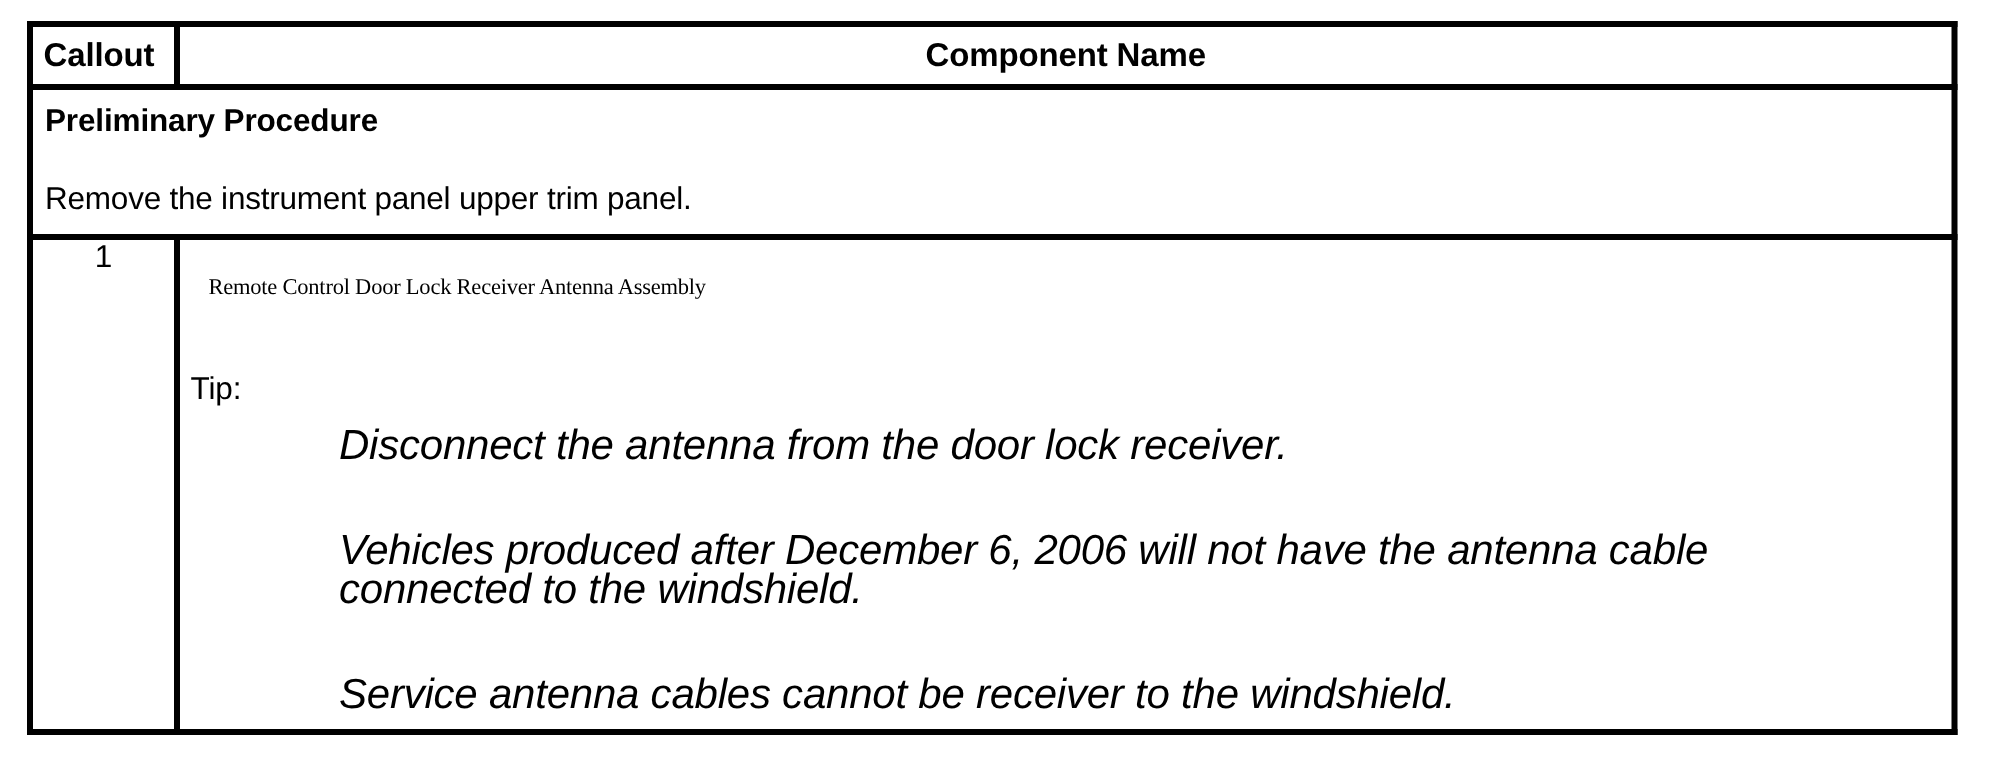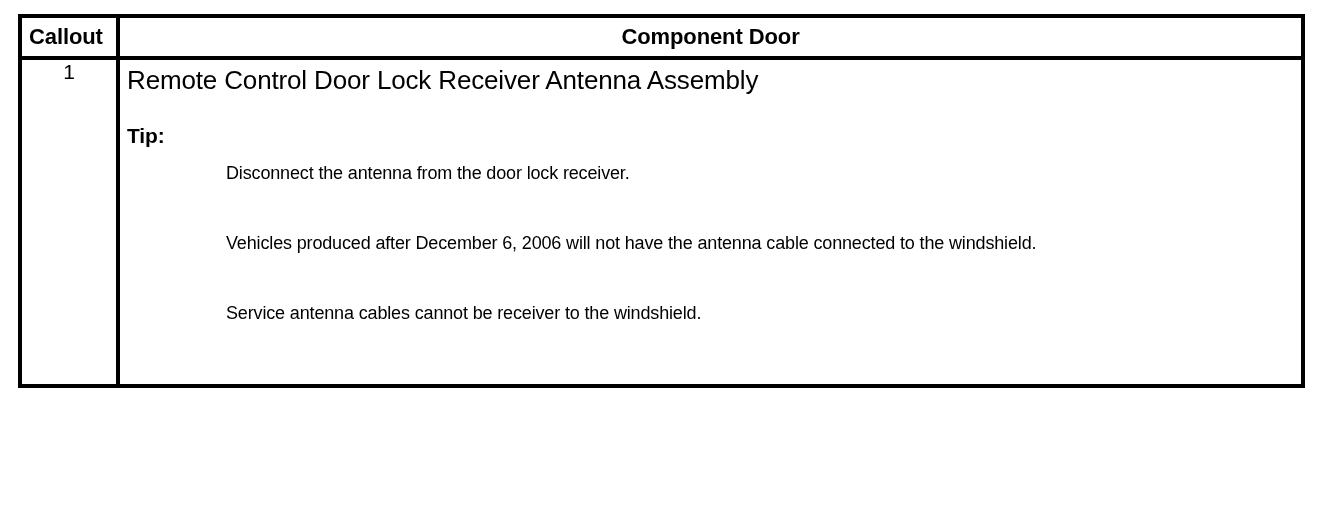--- a/index.html
+++ b/index.html
@@ -114,47 +114,49 @@
     text-align: center;
   }
 
   .name-cell {
     vertical-align: top;
   }
   .name-inner {
     padding: 7px 10px 10px 7px;
   }
   .component-title {
-    font-size: 26px;
+    font-size: 15px;
     line-height: 27px;
     letter-spacing: -0.15px;
-    margin: 0;
-    white-space: nowrap;
+    margin: 12px;
+    white-space: nowrap;
+    font-family: Liberation Serif, serif;
   }
   .tip-gap {
     height: 28px;
   }
   .tip-label {
     font-size: 21px;
-    font-weight: bold;
+    font-weight: normal;
     line-height: 27px;
     letter-spacing: -0.1px;
     margin: 0;
   }
   .tip-list {
     margin: 0;
     padding: 0 0 0 99px;
   }
   .tip-item {
-    font-size: 18px;
+    font-size: 28px;
     font-weight: normal;
     line-height: 26px;
     letter-spacing: -0.15px;
     margin: 0;
     max-width: 1030px;
+    font-style: italic;
   }
   .tip-item + .tip-item {
     margin-top: 44px;
   }
   .tip-item-first {
     margin-top: 11px;
   }
 </style>
 </head>
 <body>
@@ -166,27 +168,36 @@
       <col class="col-callout">
       <col class="col-name">
     </colgroup>
 
     <thead>
       <tr>
         <th class="hdr-callout">
           <span class="hdr-callout-label">Callout</span>
         </th>
         <th class="hdr-name">
-          <span class="hdr-name-label">Component Door</span>
+          <span class="hdr-name-label">Component Name</span>
         </th>
       </tr>
     </thead>
 
     <tbody>
 
+      <tr>
+        <td class="prelim-cell" colspan="2">
+          <div class="prelim-inner">
+            <p class="prelim-heading">Preliminary Procedure</p>
+            <div class="prelim-spacer"></div>
+            <p class="prelim-text">Remove the instrument panel upper trim panel.</p>
+          </div>
+        </td>
+      </tr>
 
       <tr>
         <td class="callout-cell">
           <span class="callout-number">1</span>
         </td>
         <td class="name-cell">
           <div class="name-inner">
             <p class="component-title">Remote Control Door Lock Receiver Antenna Assembly</p>
             <div class="tip-gap"></div>
             <p class="tip-label">Tip:</p>

